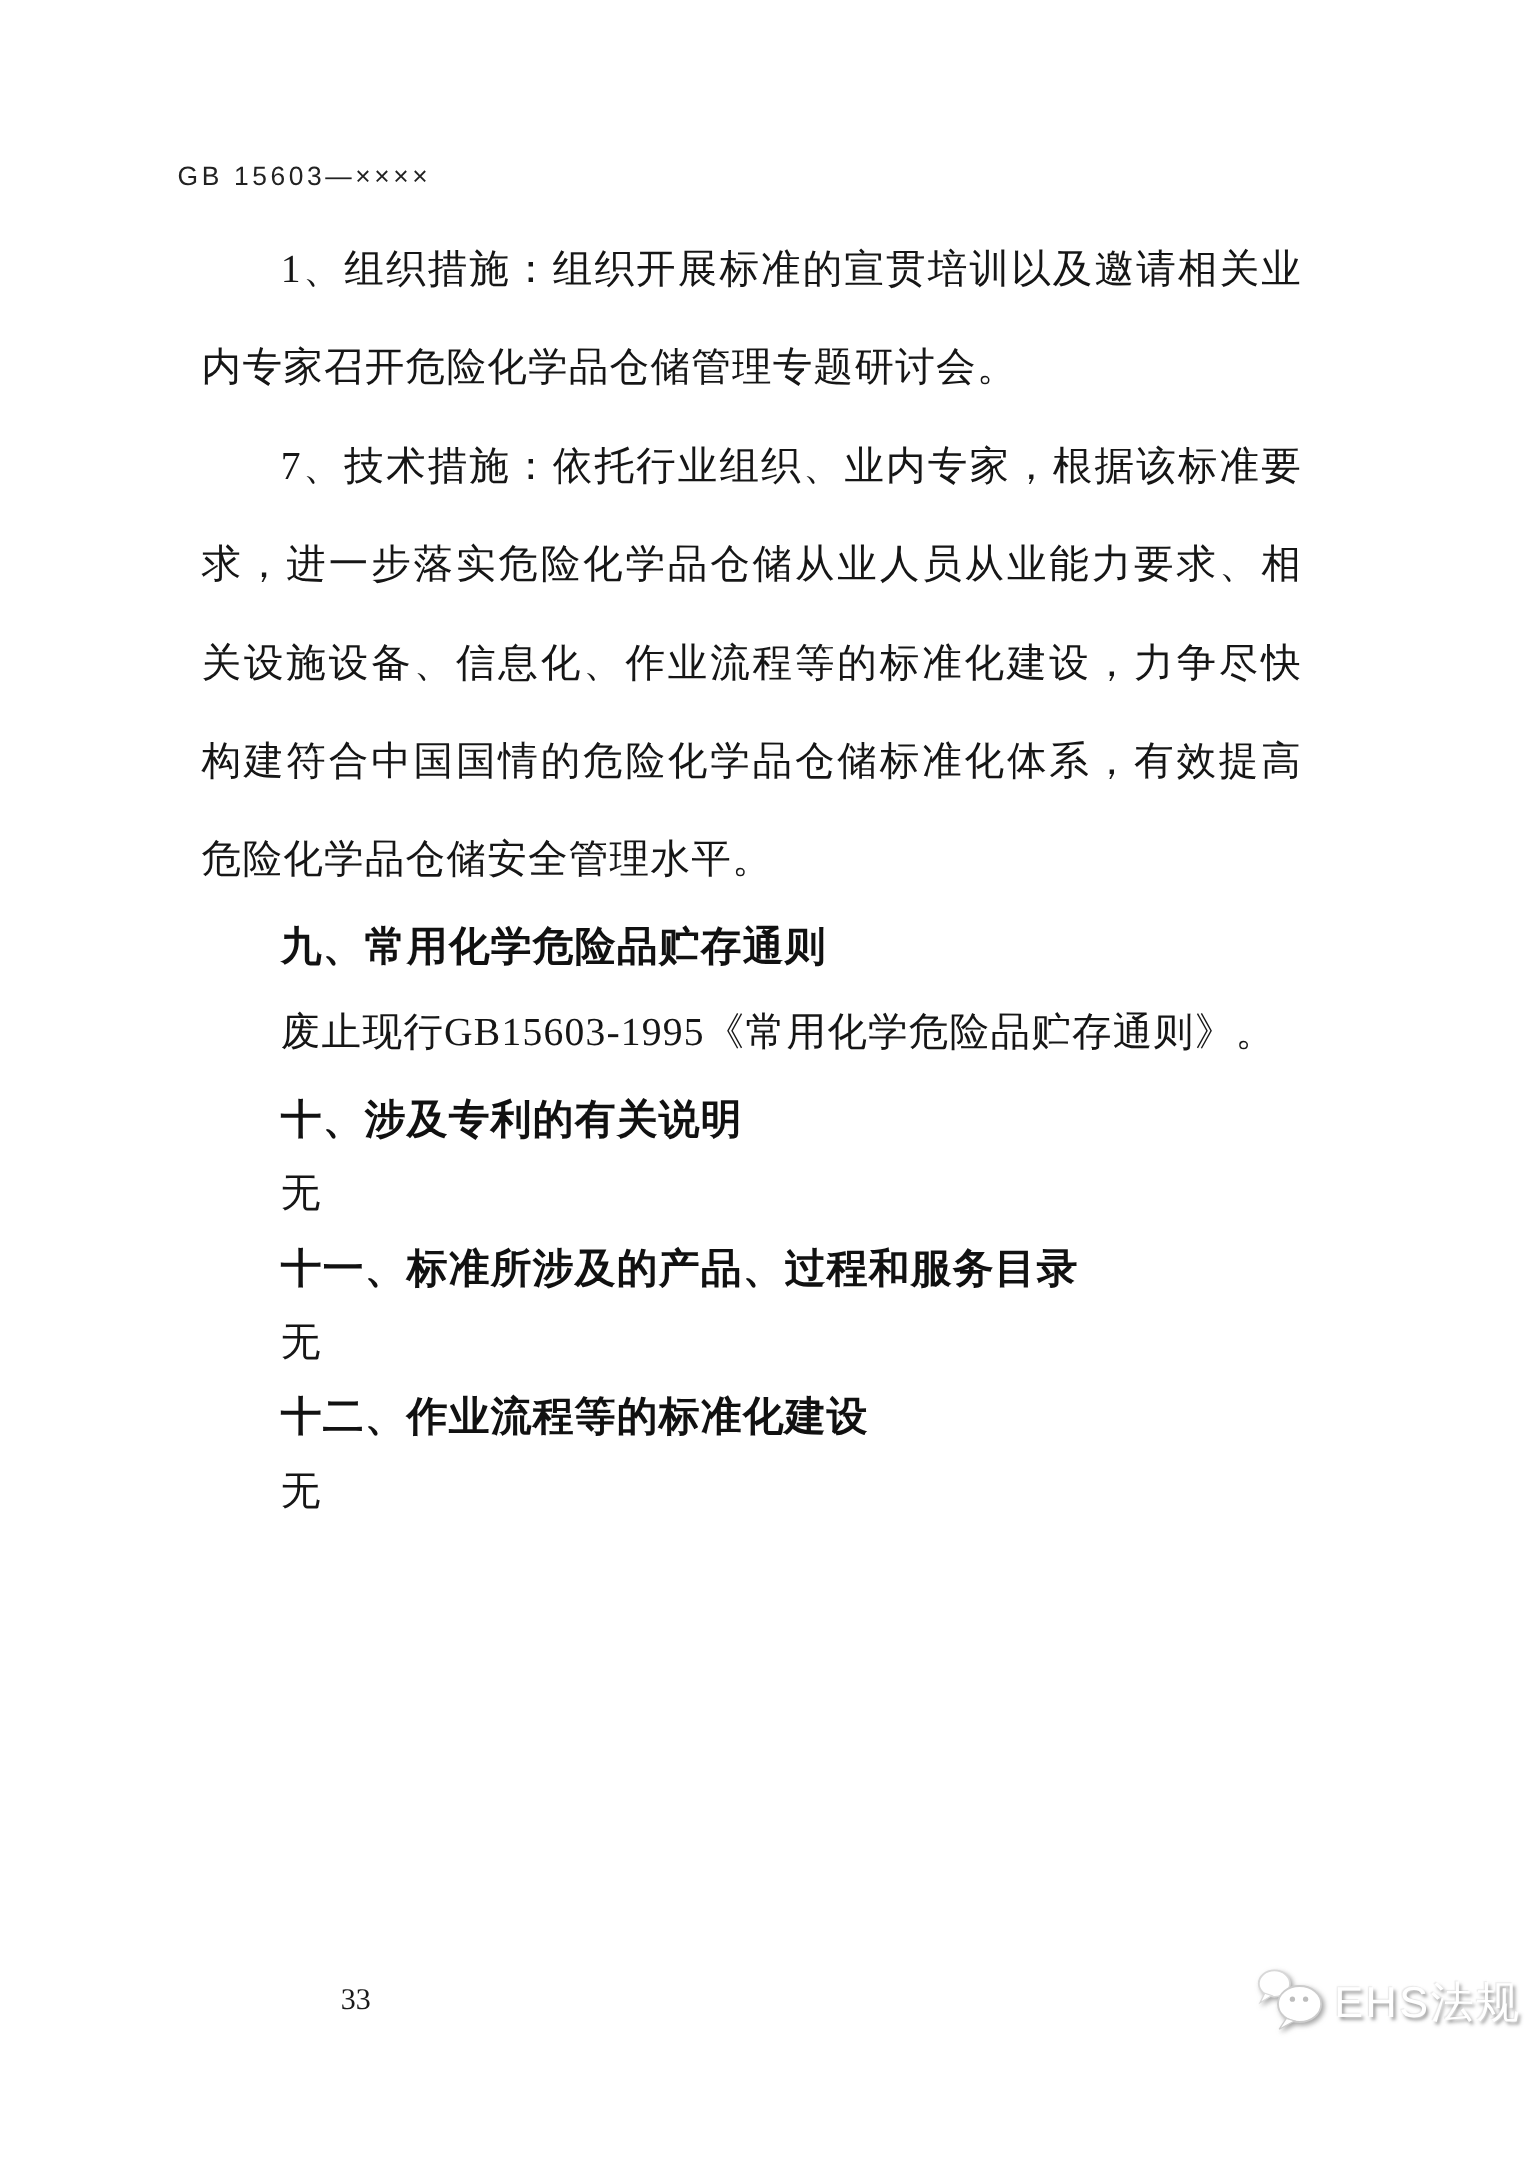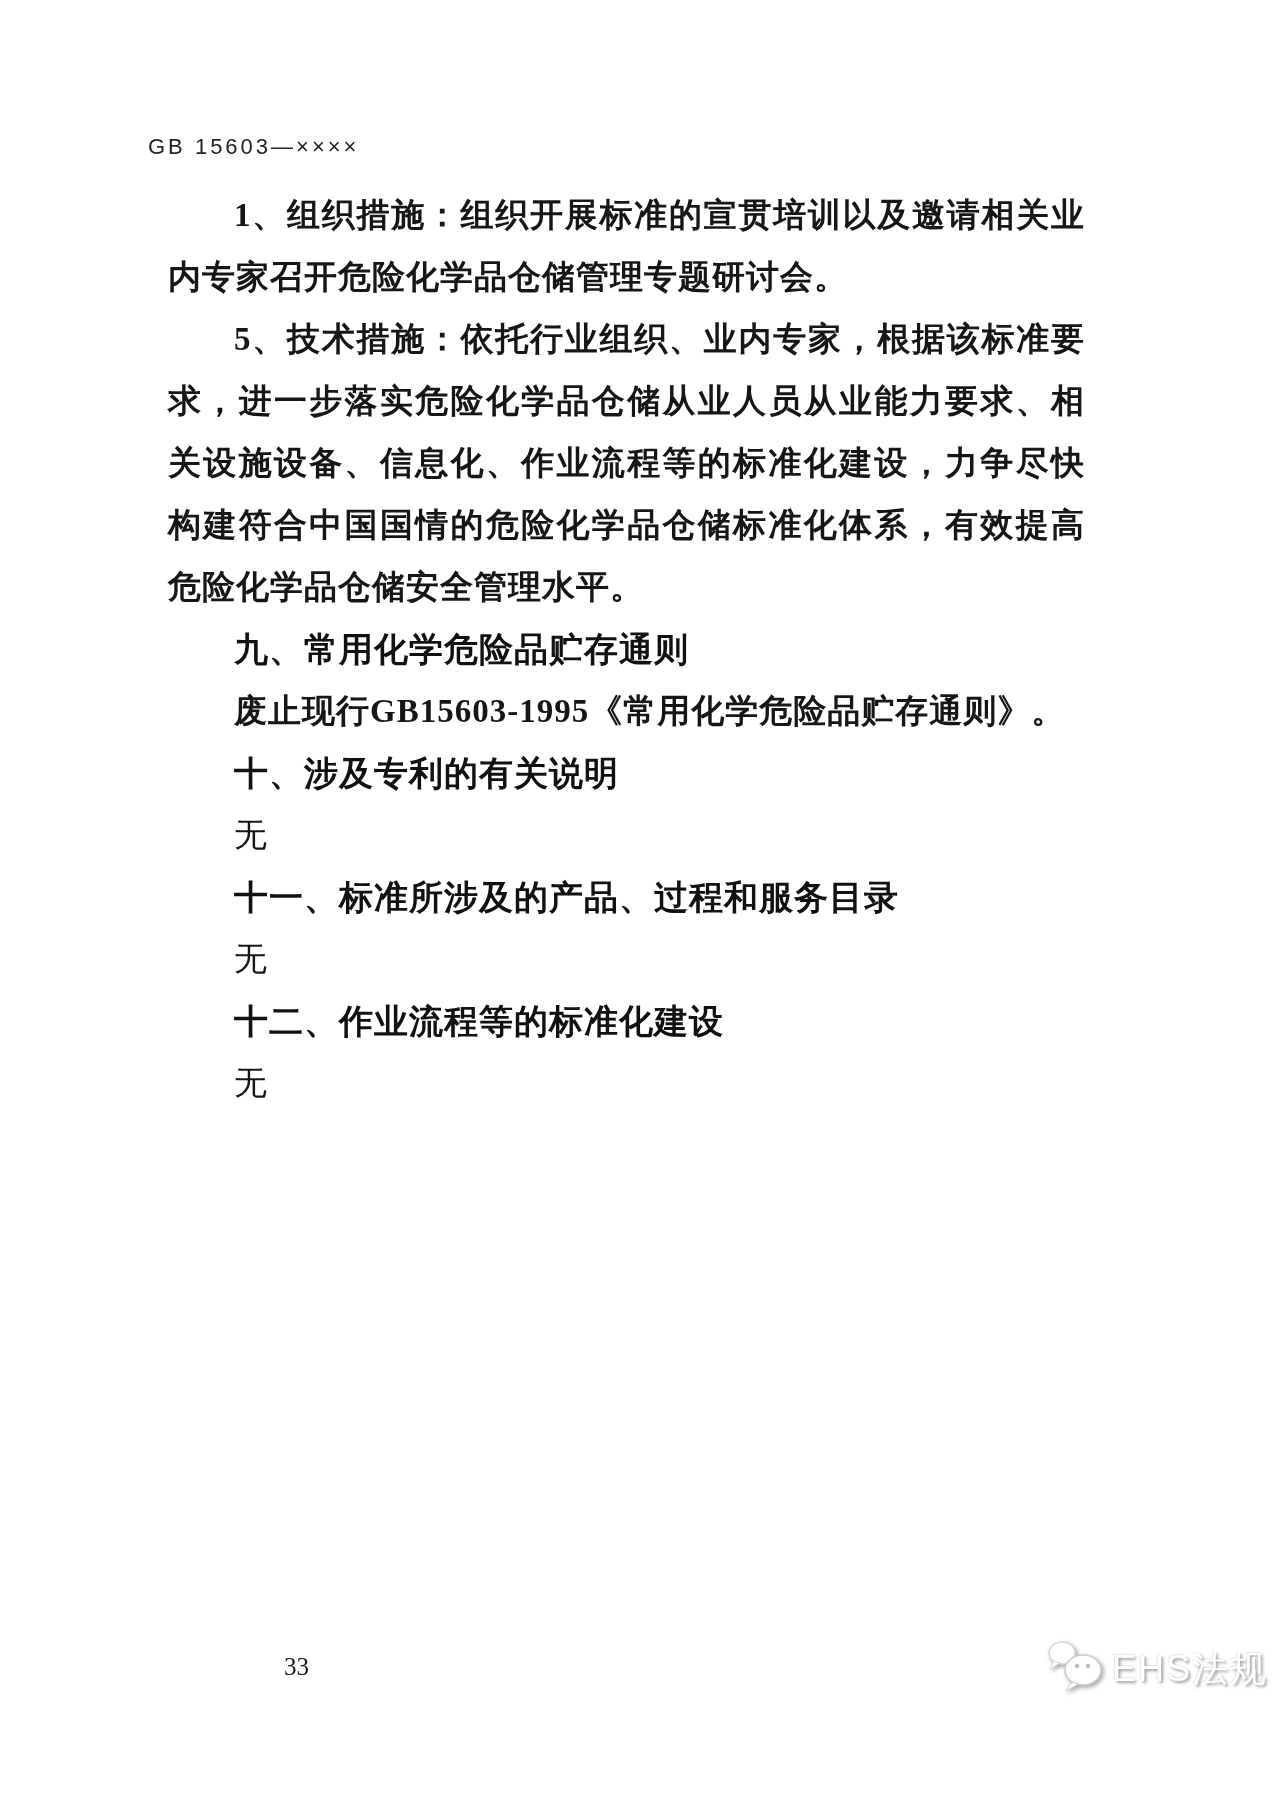--- a/index.html
+++ b/index.html
@@ -30,24 +30,24 @@
     left: 168px;
     top: 184px;
     width: 917px;
   }
   .content p, .content h3 {
     margin: 0;
     padding: 0;
   }
   .body-para {
     font-size: 33px;
-    line-height: 62px;
+    line-height: 82px;
     text-align: justify;
     text-indent: 66px;
-    font-weight: 700;
+    font-weight: 400;
     letter-spacing: 1px;
   }
   .section-heading {
     font-family: "Liberation Sans", sans-serif;
     font-size: 34px;
     line-height: 62px;
     font-weight: 700;
     text-indent: 66px;
     letter-spacing: 1px;
     color: #111111;
@@ -89,21 +89,21 @@
 </style>
 </head>
 <body>
 
 <div class="page">
 
   <div class="doc-code">GB 15603—××××</div>
 
   <div class="content">
     <p class="body-para">1、组织措施：组织开展标准的宣贯培训以及邀请相关业内专家召开危险化学品仓储管理专题研讨会。</p>
-    <p class="body-para">5、技术措施：依托行业组织、业内专家，根据该标准要求，进一步落实危险化学品仓储从业人员从业能力要求、相关设施设备、信息化、作业流程等的标准化建设，力争尽快构建符合中国国情的危险化学品仓储标准化体系，有效提高危险化学品仓储安全管理水平。</p>
+    <p class="body-para">7、技术措施：依托行业组织、业内专家，根据该标准要求，进一步落实危险化学品仓储从业人员从业能力要求、相关设施设备、信息化、作业流程等的标准化建设，力争尽快构建符合中国国情的危险化学品仓储标准化体系，有效提高危险化学品仓储安全管理水平。</p>
 
     <h3 class="section-heading">九、常用化学危险品贮存通则</h3>
     <p class="body-para">废止现行GB15603-1995《常用化学危险品贮存通则》。</p>
 
     <h3 class="section-heading">十、涉及专利的有关说明</h3>
     <p class="none-line">无</p>
 
     <h3 class="section-heading">十一、标准所涉及的产品、过程和服务目录</h3>
     <p class="none-line">无</p>
 

